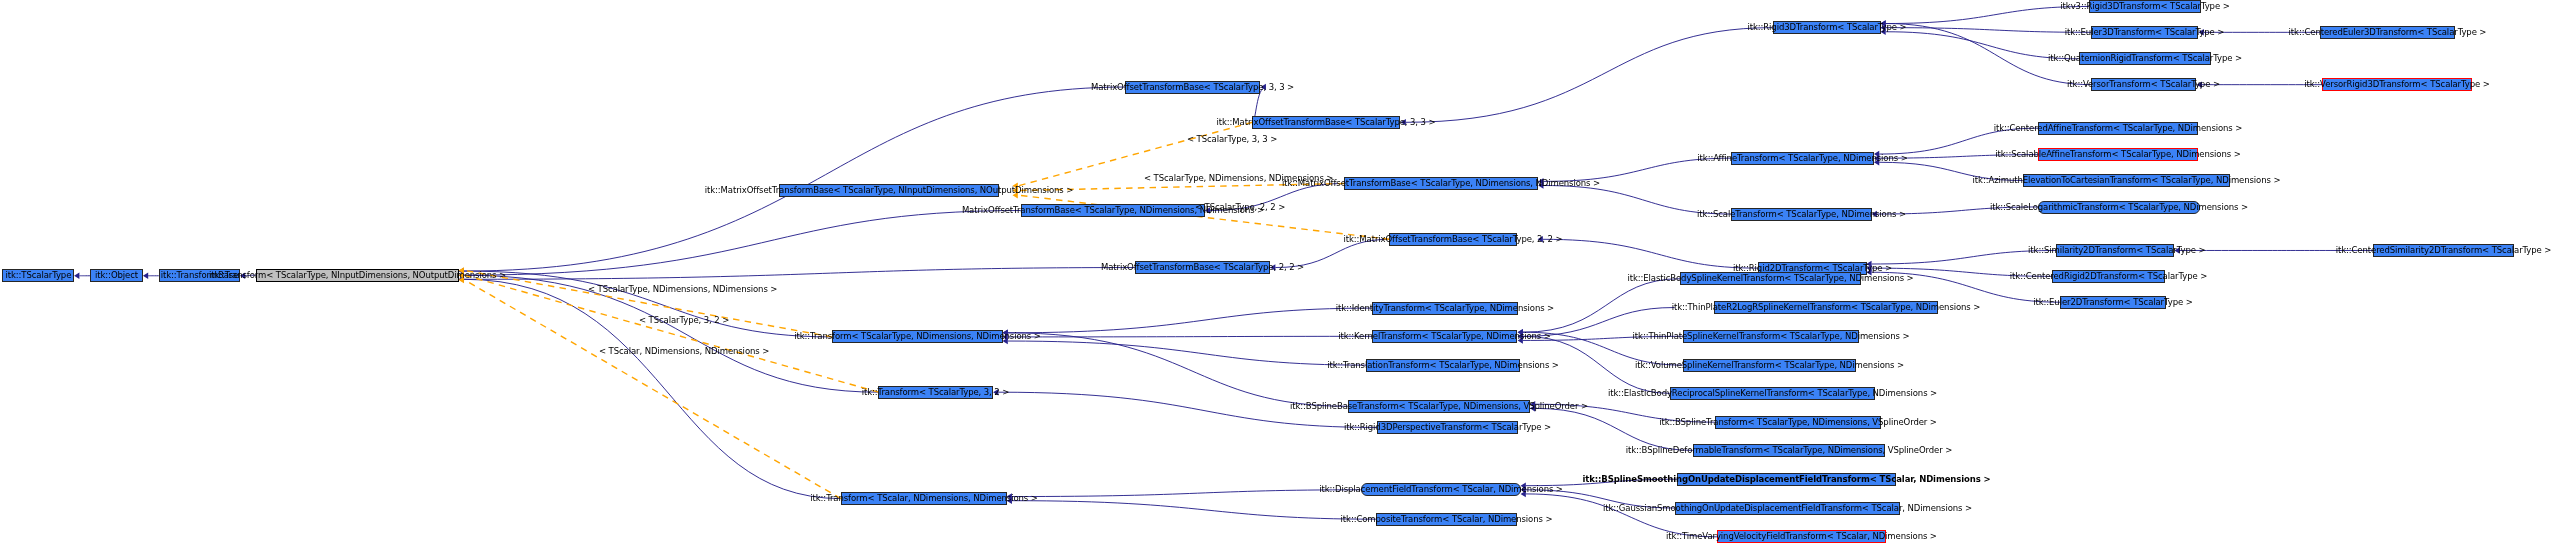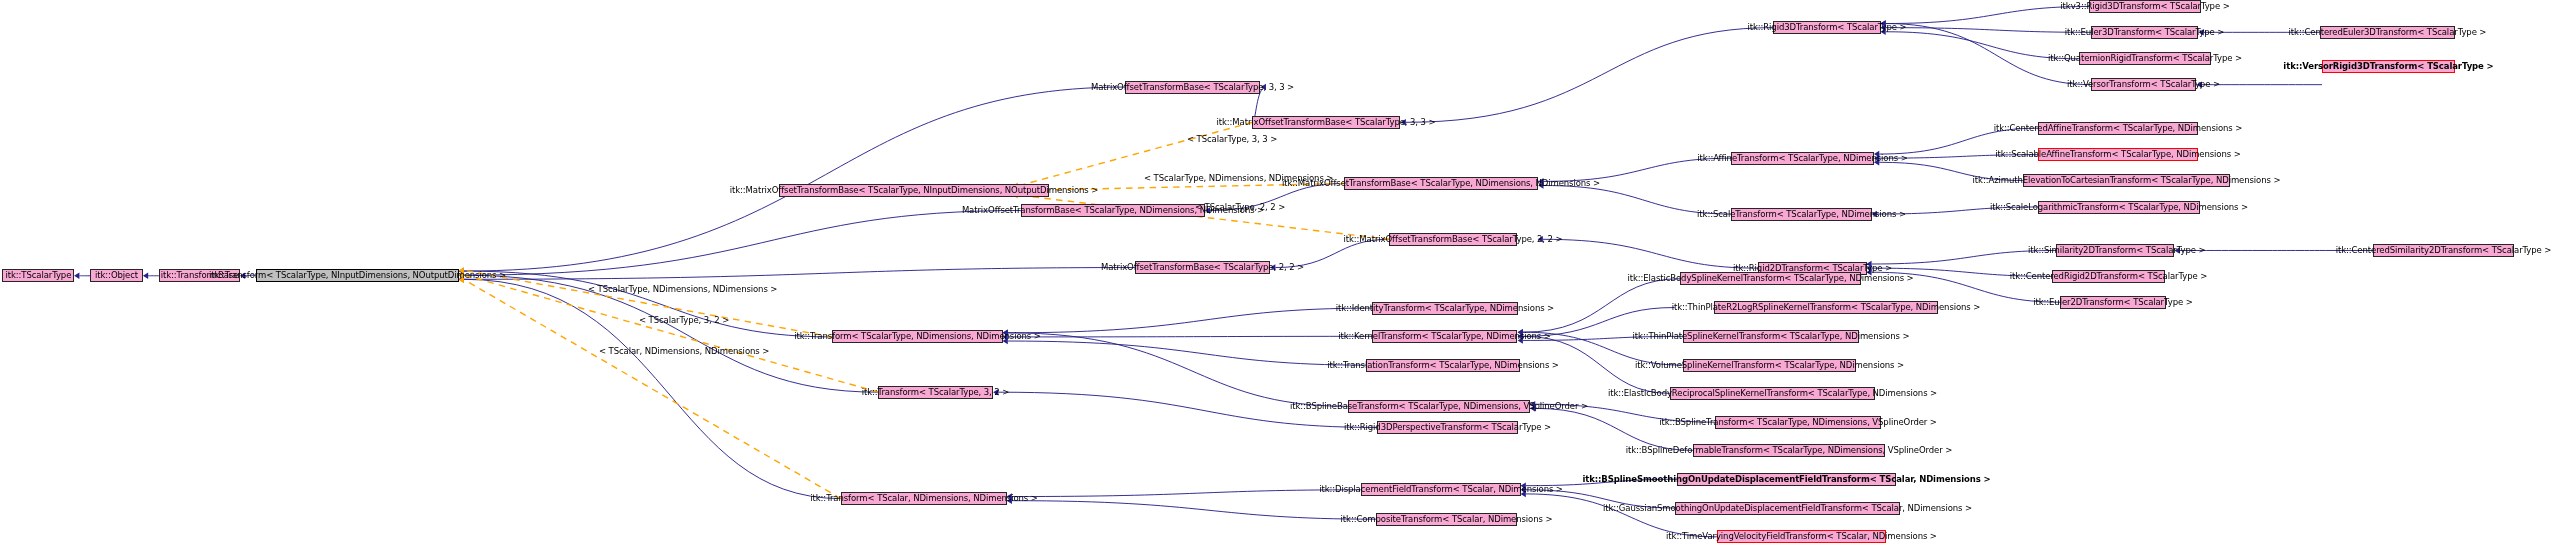--- a/index.html
+++ b/index.html
@@ -14,21 +14,21 @@
   svg.edges{
     position:absolute;
     left:0;top:0;
     width:2576px;height:558px;
     pointer-events:none;
   }
   .node{
     position:absolute;
     box-sizing:border-box;
     border:0.6px solid #262626;
-    background:#f9a8d4;
+    background:#3b82f6;
     color:#000000;
     font-size:8.5px;
     line-height:1;
     white-space:nowrap;
     display:flex;
     align-items:center;
     justify-content:center;
     padding:0 3.5px;
     height:13px;
     letter-spacing:-0.1px;
@@ -161,49 +161,49 @@
       <path d="M 1430,848 L 790,476" fill="none" stroke="#ffa500" stroke-width="2.4" stroke-dasharray="11,9"></path>
       <path d="M 780,476 L 789,470.42 L 789,481.58 Z" fill="#ffa500"></path>
     </svg>
   <div id="node-layer">
       <div class="node" style="left: 2.4px; top: 269px; width: 72px;">itk::TScalarType</div>
       <div class="node" style="left: 90px; top: 269px; width: 53px;">itk::Object</div>
       <div class="node" style="left: 159px; top: 269px; width: 81px;">itk::TransformBase</div>
       <div class="node current" style="left: 256px; top: 269px; width: 203px;">itk::Transform&lt; TScalarType, NInputDimensions, NOutputDimensions &gt;</div>
       <div class="node" style="left: 1125px; top: 81px; width: 135px;">MatrixOffsetTransformBase&lt; TScalarType, 3, 3 &gt;</div>
       <div class="node" style="left: 1252px; top: 116px; width: 148px;">itk::MatrixOffsetTransformBase&lt; TScalarType, 3, 3 &gt;</div>
-      <div class="node" style="left: 779px; top: 184px; width: 270px;">itk::MatrixOffsetTransformBase&lt; TScalarType, NInputDimensions, NOutputDimensions &gt;</div>
+      <div class="node" style="left: 779px; top: 184px; width: 220px;">itk::MatrixOffsetTransformBase&lt; TScalarType, NInputDimensions, NOutputDimensions &gt;</div>
       <div class="node" style="left: 1344px; top: 177px; width: 194px;">itk::MatrixOffsetTransformBase&lt; TScalarType, NDimensions, NDimensions &gt;</div>
       <div class="node" style="left: 1021px; top: 204px; width: 184px;">MatrixOffsetTransformBase&lt; TScalarType, NDimensions, NDimensions &gt;</div>
       <div class="node" style="left: 1389px; top: 233px; width: 128px;">itk::MatrixOffsetTransformBase&lt; TScalarType, 2, 2 &gt;</div>
       <div class="node" style="left: 1135px; top: 261px; width: 135px;">MatrixOffsetTransformBase&lt; TScalarType, 2, 2 &gt;</div>
       <div class="node" style="left: 832px; top: 330px; width: 171px;">itk::Transform&lt; TScalarType, NDimensions, NDimensions &gt;</div>
       <div class="node" style="left: 878px; top: 386px; width: 115px;">itk::Transform&lt; TScalarType, 3, 2 &gt;</div>
       <div class="node" style="left: 841px; top: 492px; width: 166px;">itk::Transform&lt; TScalar, NDimensions, NDimensions &gt;</div>
       <div class="node" style="left: 1773px; top: 21px; width: 108px;">itk::Rigid3DTransform&lt; TScalarType &gt;</div>
       <div class="node" style="left: 1731px; top: 152px; width: 143px;">itk::AffineTransform&lt; TScalarType, NDimensions &gt;</div>
       <div class="node" style="left: 1731px; top: 208px; width: 141px;">itk::ScaleTransform&lt; TScalarType, NDimensions &gt;</div>
       <div class="node" style="left: 1758px; top: 262px; width: 109px;">itk::Rigid2DTransform&lt; TScalarType &gt;</div>
       <div class="node" style="left: 1372px; top: 302px; width: 146px;">itk::IdentityTransform&lt; TScalarType, NDimensions &gt;</div>
       <div class="node" style="left: 1372px; top: 330px; width: 145px;">itk::KernelTransform&lt; TScalarType, NDimensions &gt;</div>
       <div class="node" style="left: 1366px; top: 359px; width: 154px;">itk::TranslationTransform&lt; TScalarType, NDimensions &gt;</div>
       <div class="node" style="left: 1348px; top: 400px; width: 182px;">itk::BSplineBaseTransform&lt; TScalarType, NDimensions, VSplineOrder &gt;</div>
       <div class="node" style="left: 1377px; top: 421px; width: 141px;">itk::Rigid3DPerspectiveTransform&lt; TScalarType &gt;</div>
-      <div class="node" style="left: 1361px; top: 483px; width: 160px;">itk::DisplacementFieldTransform&lt; TScalar, NDimensions &gt;</div>
+      <div class="node" style="left: 1361px; top: 483px; width: 160px; border-radius: 6px;">itk::DisplacementFieldTransform&lt; TScalar, NDimensions &gt;</div>
       <div class="node" style="left: 1376px; top: 513px; width: 141px;">itk::CompositeTransform&lt; TScalar, NDimensions &gt;</div>
       <div class="node" style="left: 2089px; top: 0px; width: 112px;">itkv3::Rigid3DTransform&lt; TScalarType &gt;</div>
       <div class="node" style="left: 2091px; top: 26px; width: 107px;">itk::Euler3DTransform&lt; TScalarType &gt;</div>
       <div class="node" style="left: 2079px; top: 52px; width: 132px;">itk::QuaternionRigidTransform&lt; TScalarType &gt;</div>
       <div class="node" style="left: 2091px; top: 78px; width: 105px;">itk::VersorTransform&lt; TScalarType &gt;</div>
       <div class="node" style="left: 2320px; top: 26px; width: 135px;">itk::CenteredEuler3DTransform&lt; TScalarType &gt;</div>
-      <div class="node highlight" style="left: 2322px; top: 60px; width: 133px; font-weight: bold;">itk::VersorRigid3DTransform&lt; TScalarType &gt;</div>
+      <div class="node highlight" style="left: 2322px; top: 78px; width: 150px;">itk::VersorRigid3DTransform&lt; TScalarType &gt;</div>
       <div class="node" style="left: 2038px; top: 122px; width: 160px;">itk::CenteredAffineTransform&lt; TScalarType, NDimensions &gt;</div>
       <div class="node highlight" style="left: 2038px; top: 148px; width: 160px;">itk::ScalableAffineTransform&lt; TScalarType, NDimensions &gt;</div>
       <div class="node" style="left: 2023px; top: 174px; width: 207px;">itk::AzimuthElevationToCartesianTransform&lt; TScalarType, NDimensions &gt;</div>
-      <div class="node" style="left: 2038px; top: 201px; width: 162px;">itk::ScaleLogarithmicTransform&lt; TScalarType, NDimensions &gt;</div>
+      <div class="node" style="left: 2038px; top: 201px; width: 162px; border-radius: 6px;">itk::ScaleLogarithmicTransform&lt; TScalarType, NDimensions &gt;</div>
       <div class="node" style="left: 2056px; top: 244px; width: 118px; padding-left: 7px;">itk::Similarity2DTransform&lt; TScalarType &gt;</div>
       <div class="node" style="left: 2373px; top: 244px; width: 141px;">itk::CenteredSimilarity2DTransform&lt; TScalarType &gt;</div>
       <div class="node" style="left: 2052px; top: 270px; width: 113px;">itk::CenteredRigid2DTransform&lt; TScalarType &gt;</div>
       <div class="node" style="left: 2060px; top: 296px; width: 106px;">itk::Euler2DTransform&lt; TScalarType &gt;</div>
       <div class="node" style="left: 1680px; top: 272px; width: 181px;">itk::ElasticBodySplineKernelTransform&lt; TScalarType, NDimensions &gt;</div>
       <div class="node" style="left: 1714px; top: 301px; width: 224px; text-align: right;">itk::ThinPlateR2LogRSplineKernelTransform&lt; TScalarType, NDimensions &gt;</div>
       <div class="node" style="left: 1683px; top: 330px; width: 176px;">itk::ThinPlateSplineKernelTransform&lt; TScalarType, NDimensions &gt;</div>
       <div class="node" style="left: 1683px; top: 359px; width: 173px;">itk::VolumeSplineKernelTransform&lt; TScalarType, NDimensions &gt;</div>
       <div class="node" style="left: 1670px; top: 387px; width: 205px;">itk::ElasticBodyReciprocalSplineKernelTransform&lt; TScalarType, NDimensions &gt;</div>
       <div class="node" style="left: 1715px; top: 416px; width: 166px;">itk::BSplineTransform&lt; TScalarType, NDimensions, VSplineOrder &gt;</div>

